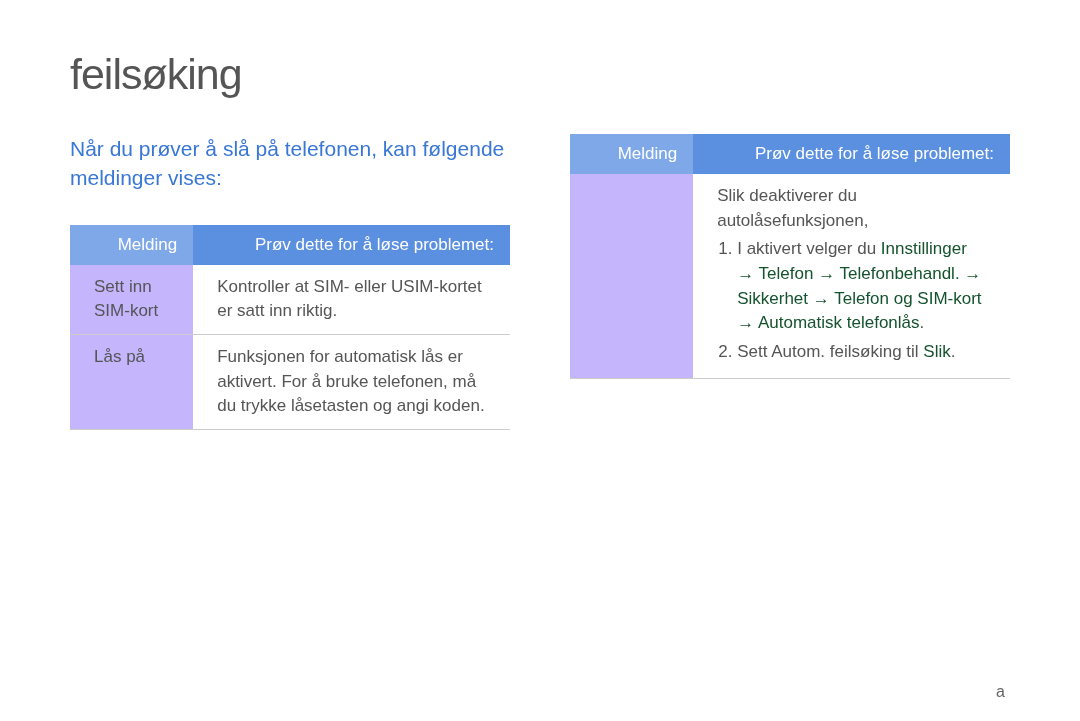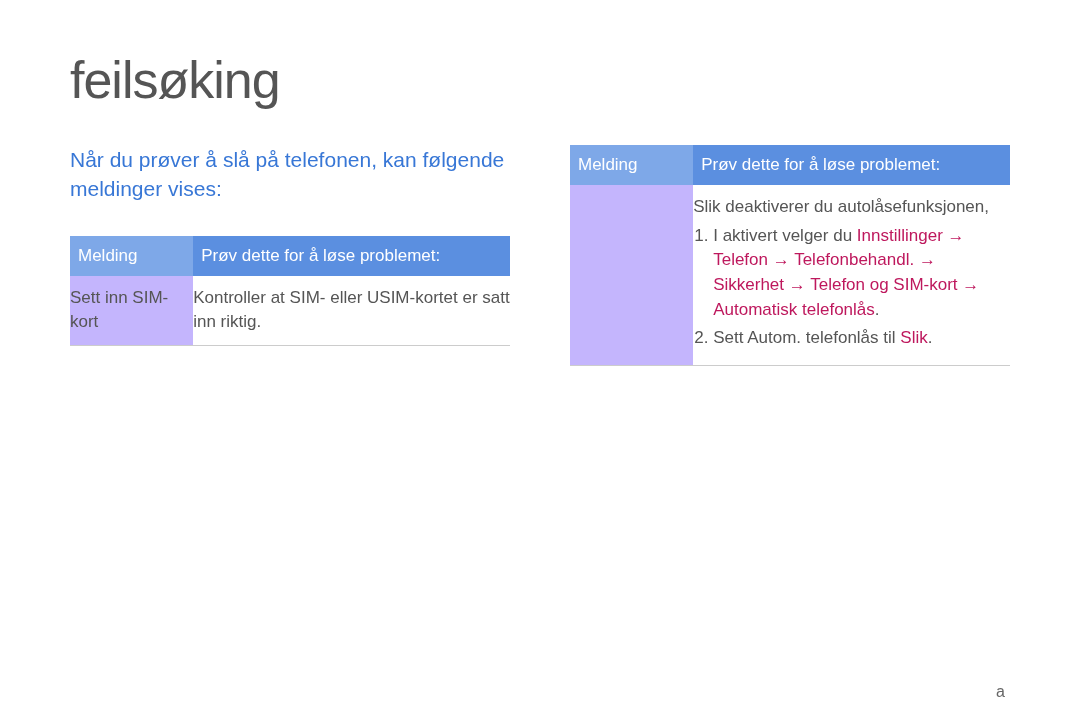--- a/index.html
+++ b/index.html
@@ -9,21 +9,21 @@
     }
     body {
       font-family: Arial, Helvetica, sans-serif;
       background: #fff;
       width: 1080px;
       height: 721px;
       padding: 50px 70px;
       position: relative;
     }
     .page-title {
-      font-size: 52px;
+      font-size: 43px;
       font-weight: 300;
       color: #555;
       letter-spacing: -1px;
       margin-bottom: 35px;
       font-family: "Helvetica Neue", Arial, sans-serif;
     }
     .columns {
       display: flex;
       gap: 60px;
     }
@@ -39,30 +39,30 @@
     }
     table {
       width: 100%;
       border-collapse: collapse;
       font-size: 17px;
     }
     th {
       background: #5b8fe0;
       color: #fff;
       font-weight: 400;
-      text-align: left;
-      padding: 10px 8px;
+      text-align: right;
+      padding: 10px 16px;
       vertical-align: top;
     }
     th.col-msg {
       background: #7ea8e8;
       width: 28%;
     }
     td {
-      padding: 10px 0;
+      padding: 10px 24px;
       vertical-align: top;
       color: #555;
       line-height: 1.45;
     }
     td.col-msg {
       background: #c4b5fd;
       color: #555;
     }
     td.col-sol {
       background: #fff;
@@ -72,21 +72,21 @@
     }
     ol {
       padding-left: 20px;
       margin-top: 4px;
     }
     ol li {
       margin-bottom: 4px;
       color: #555;
     }
     .link-blue {
-      color: #be185d;
+      color: #14532d;
     }
     .page-marker {
       position: absolute;
       bottom: 20px;
       right: 75px;
       font-size: 16px;
       color: #666;
     }
   </style>
 </head>
@@ -102,41 +102,45 @@
     <table>
       <tbody>
           <tr>
         <th class="col-msg">Melding</th>
         <th>Prøv dette for å løse problemet:</th>
       </tr>
       <tr class="row-border">
         <td class="col-msg">Sett inn SIM-kort</td>
         <td class="col-sol">Kontroller at SIM- eller USIM-kortet er satt inn riktig.</td>
       </tr>
+      <tr class="row-border">
+        <td class="col-msg">Lås på</td>
+        <td class="col-sol">Funksjonen for automatisk lås er aktivert. For å bruke telefonen, må du trykke låsetasten og angi koden.</td>
+      </tr>
     </tbody>
       </table>
   </div>
 
   <div class="column">
     <table>
       <tbody>
           <tr>
         <th class="col-msg">Melding</th>
         <th>Prøv dette for å løse problemet:</th>
       </tr>
       <tr class="row-border">
         <td class="col-msg"></td>
         <td class="col-sol">
           <span>Slik deaktiverer du autolåsefunksjonen,</span>
           <ol>
             <li>
               <span>I aktivert velger du </span><span class="link-blue">Innstillinger → Telefon → Telefonbehandl. → Sikkerhet → Telefon og SIM-kort → Automatisk telefonlås</span><span>.</span>
             </li>
             <li>
-              <span>Sett Autom. telefonlås til </span><span class="link-blue">Slik</span><span>.</span>
+              <span>Sett Autom. feilsøking til </span><span class="link-blue">Slik</span><span>.</span>
             </li>
           </ol>
         </td>
       </tr>
     </tbody>
       </table>
   </div>
 
 </div>
 

